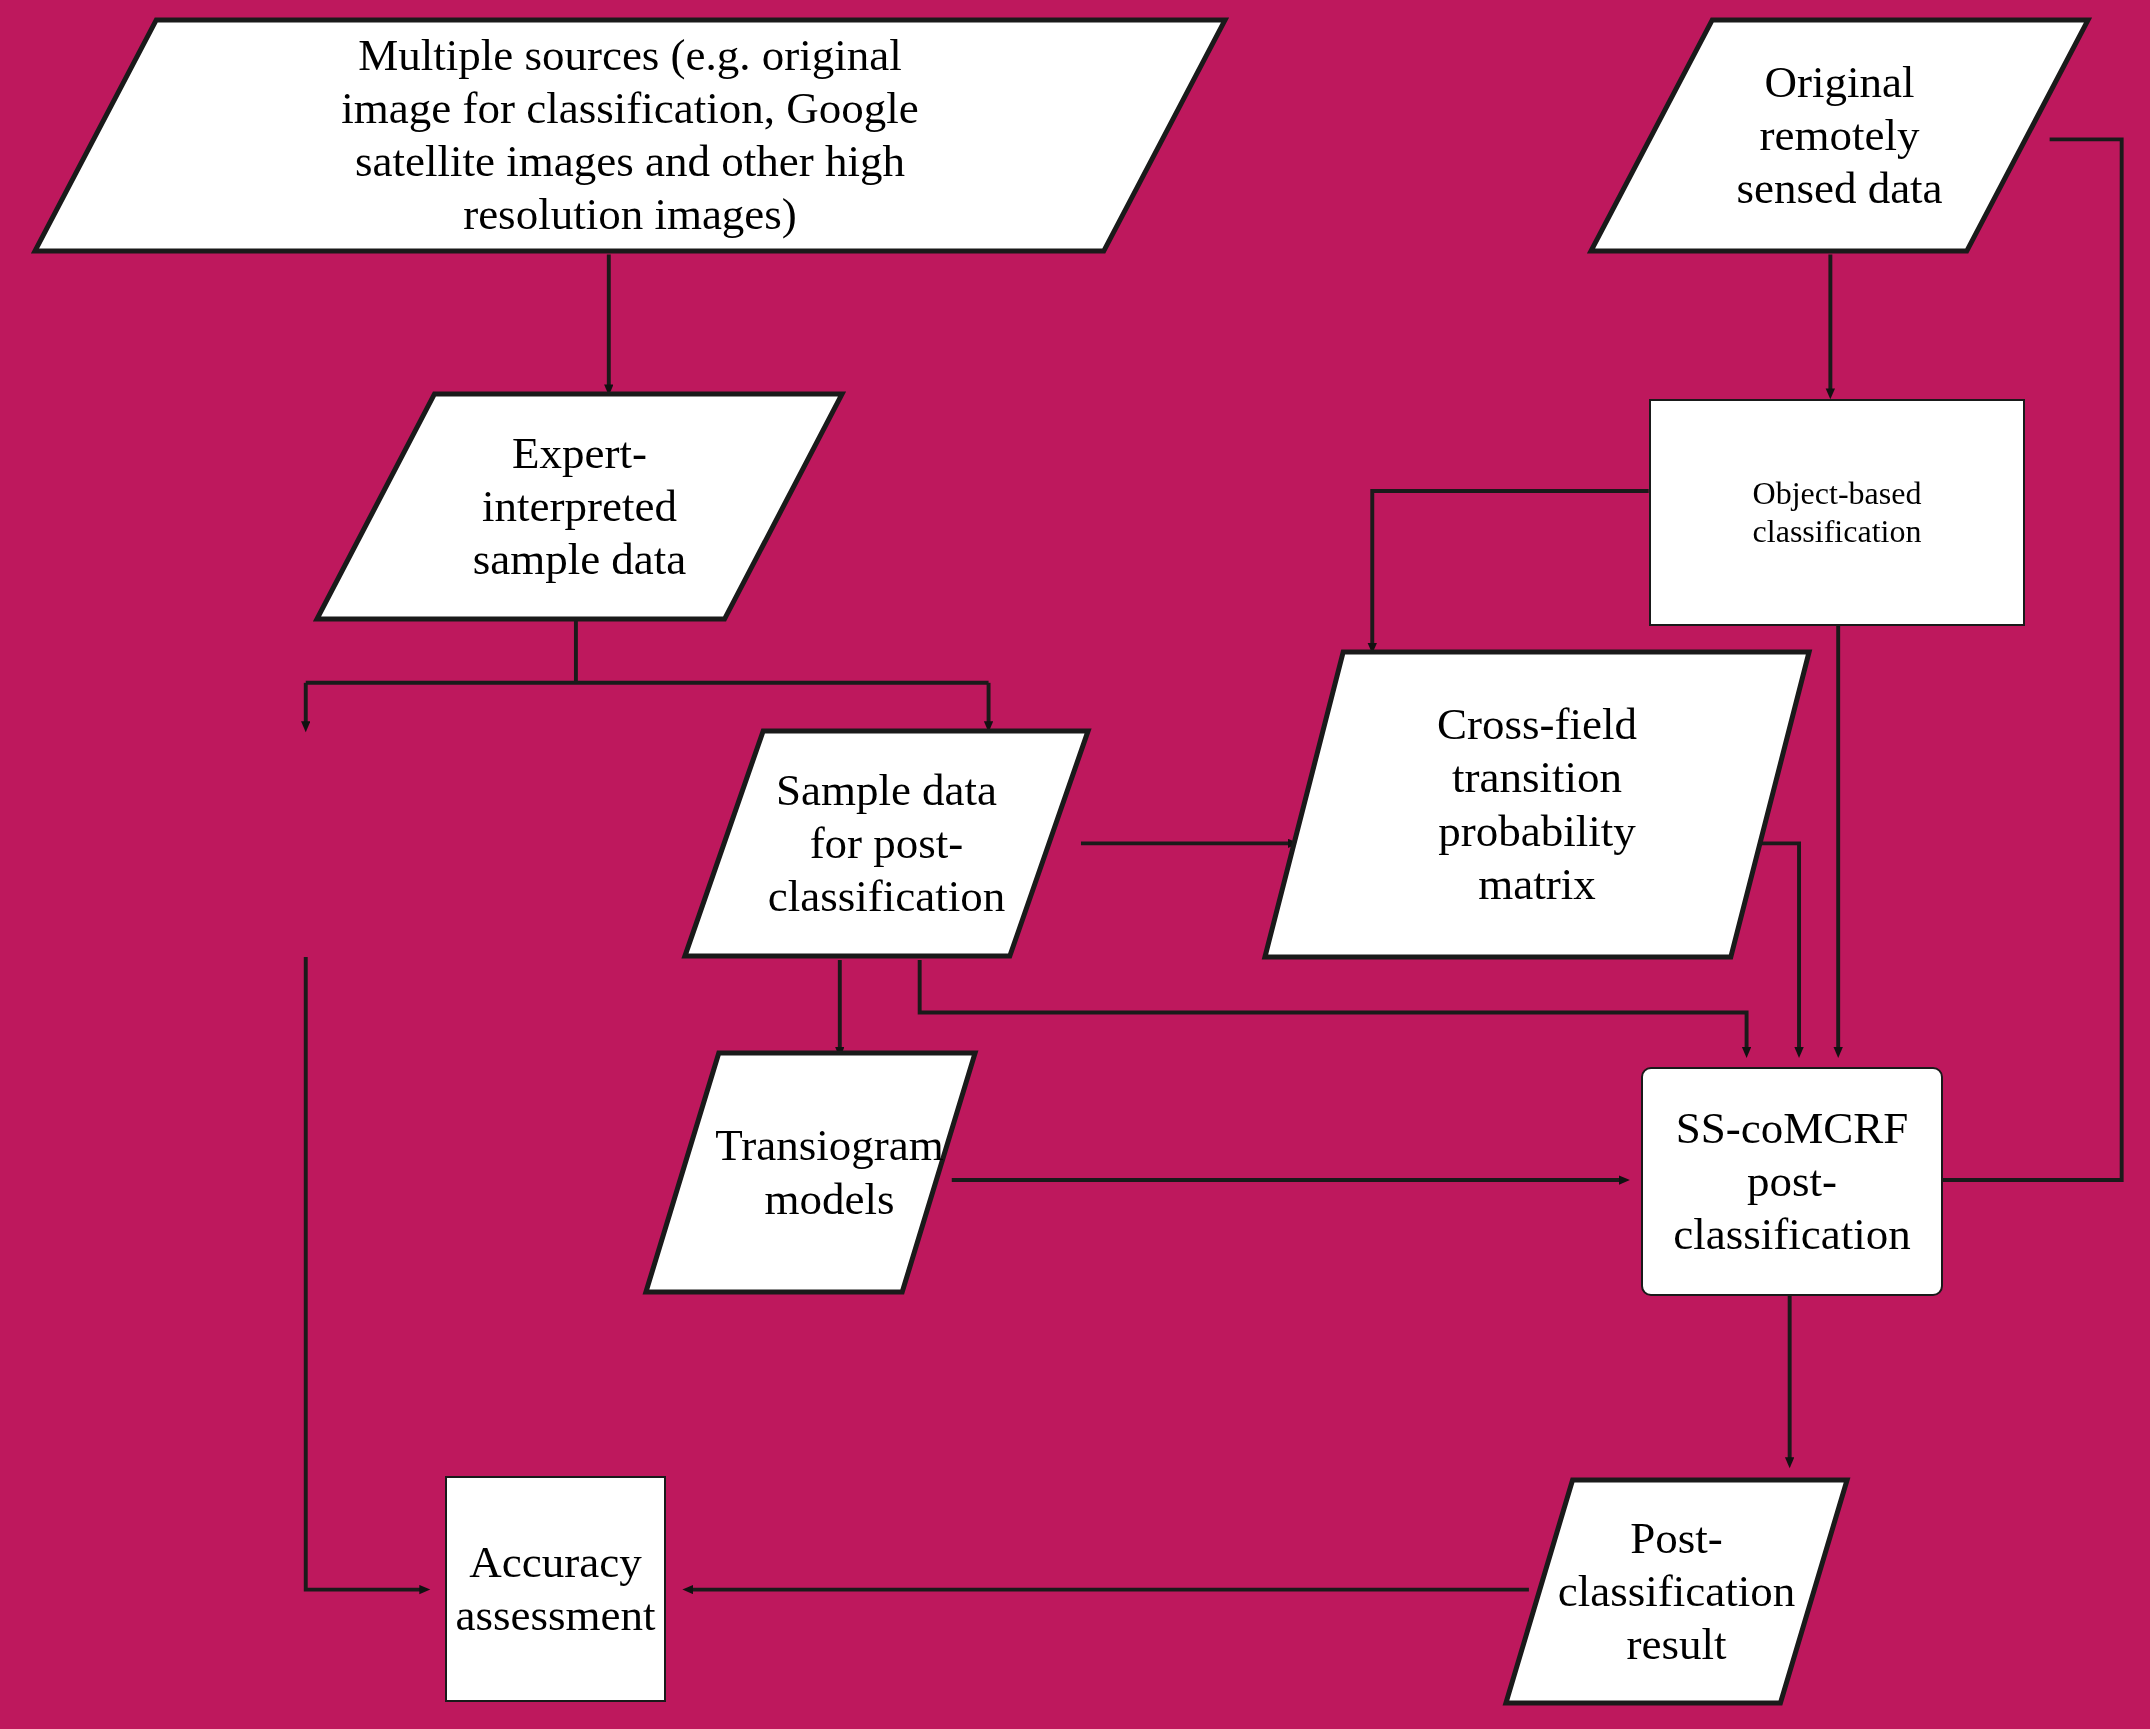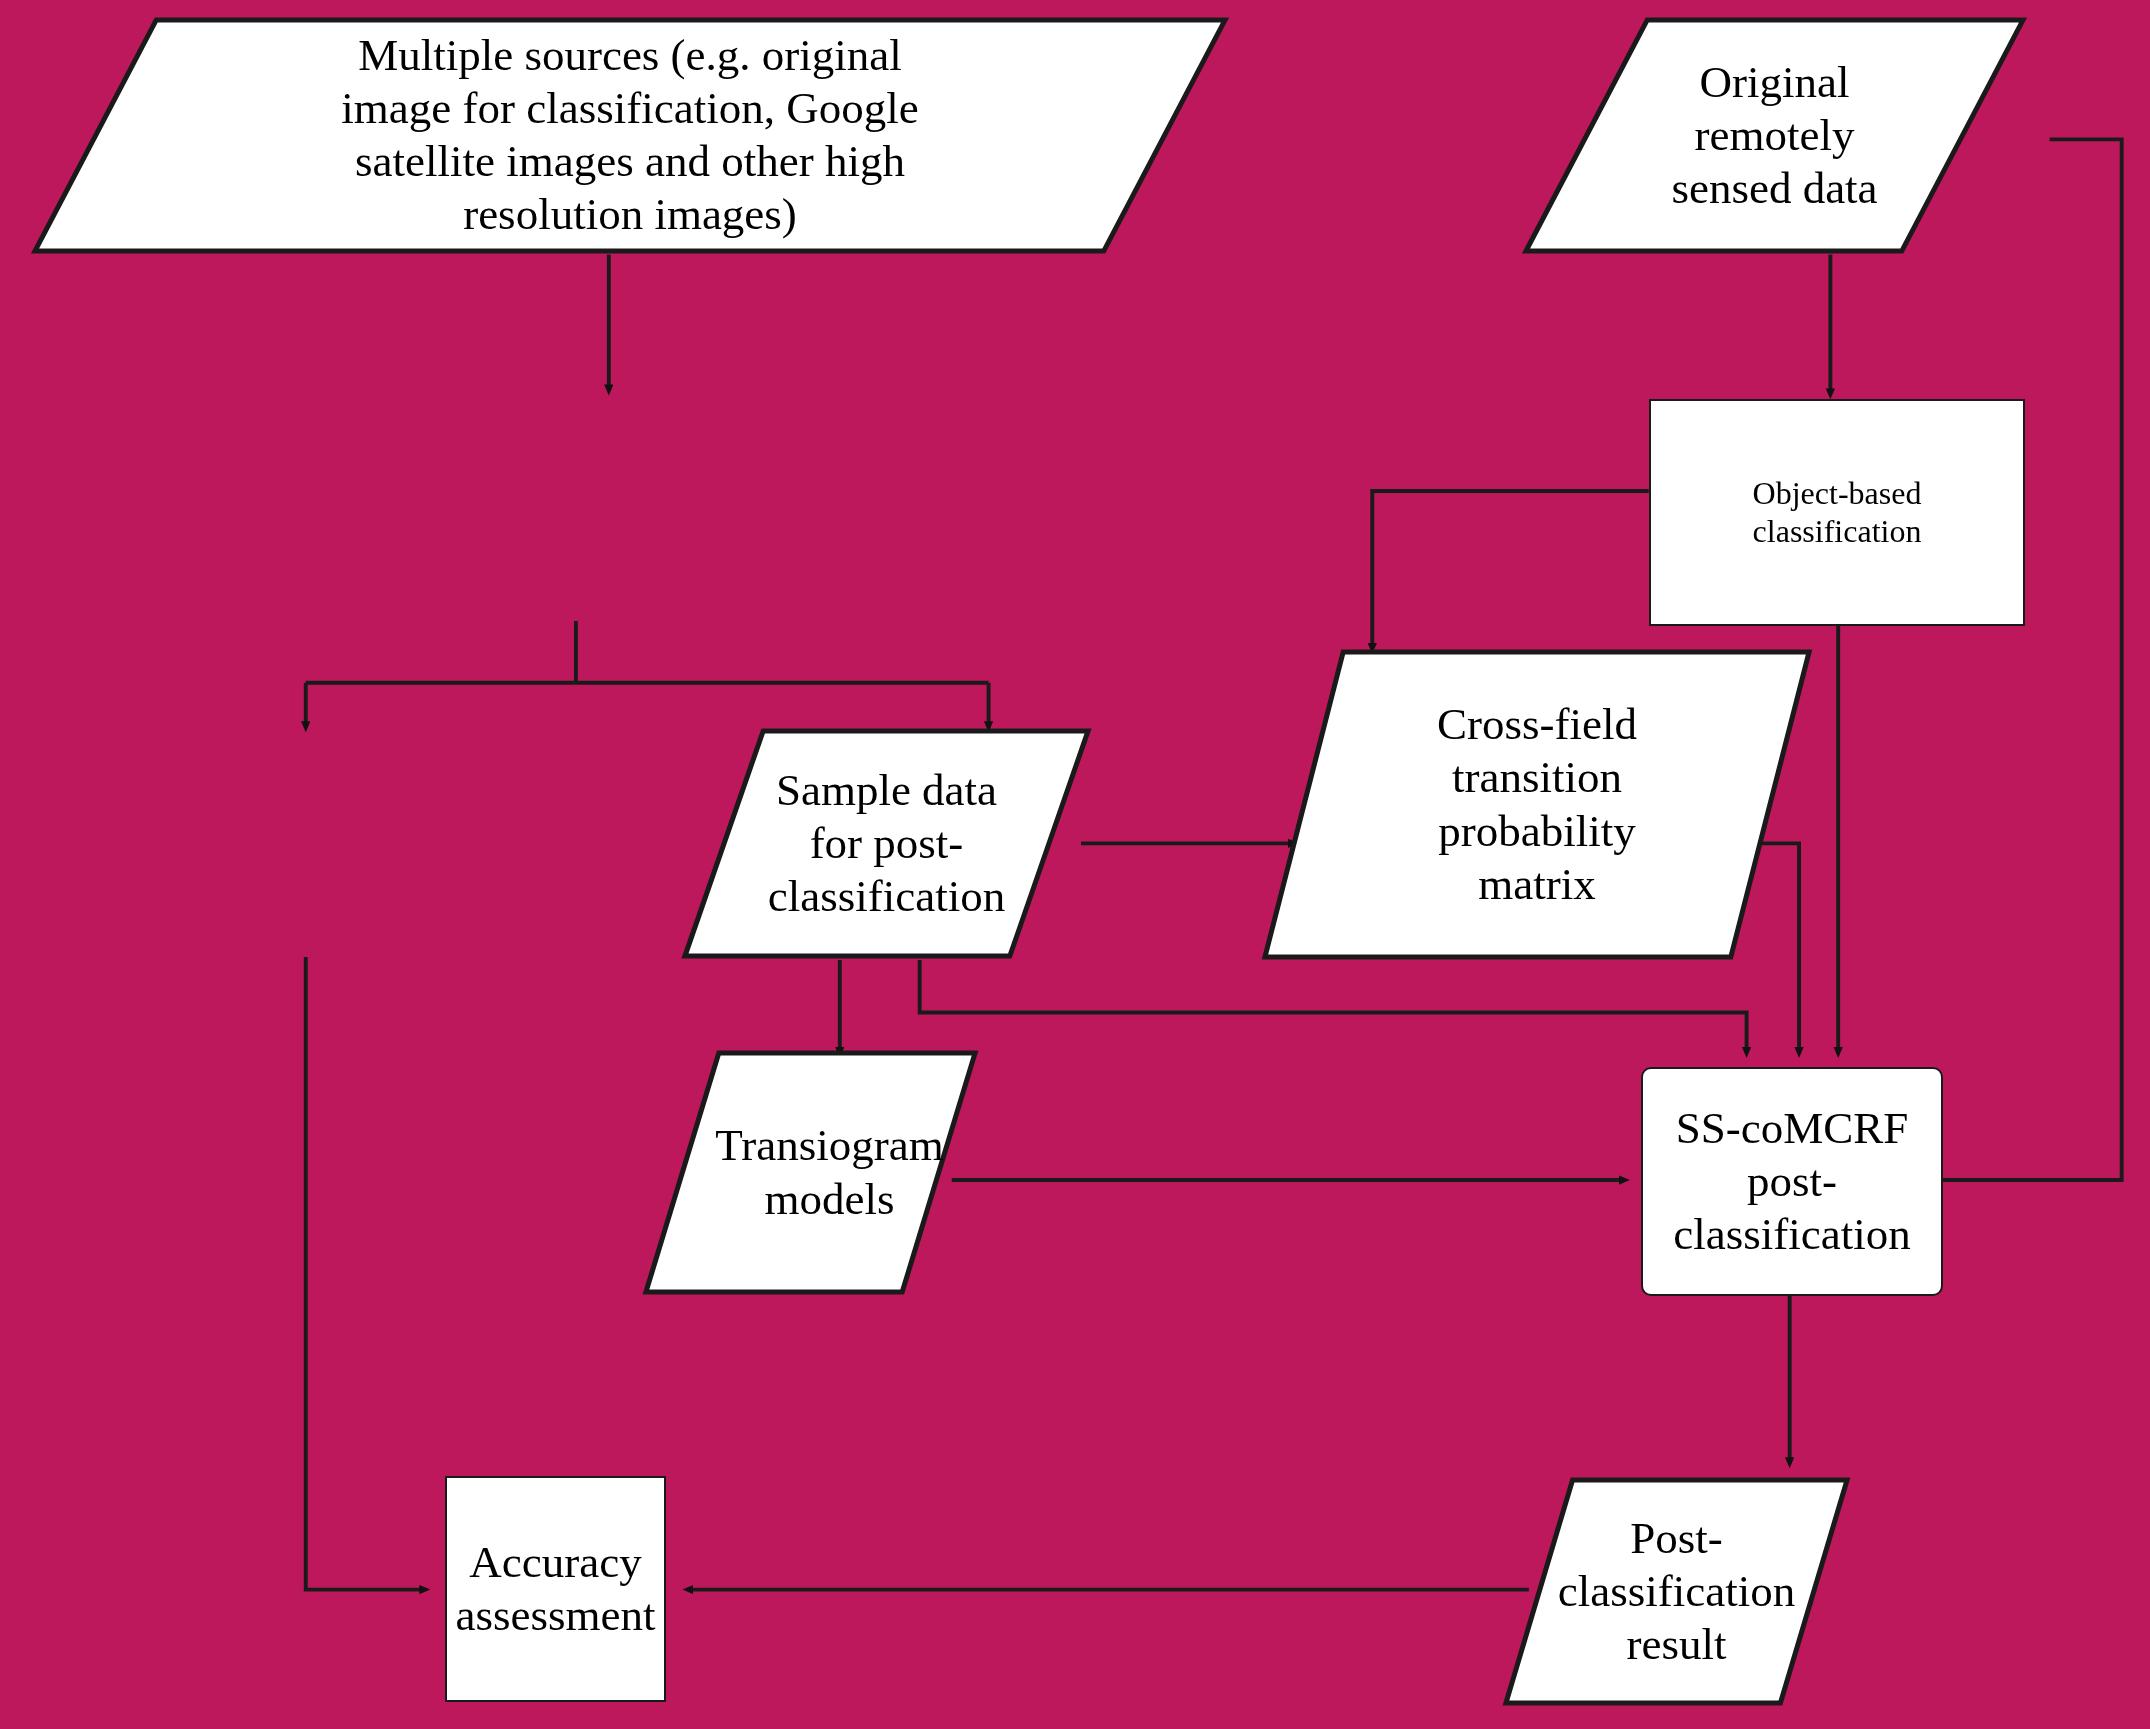--- a/index.html
+++ b/index.html
@@ -61,29 +61,37 @@
   <div class="node para" style="left:31px;top:15.7px;width:1198px;height:239px;">
     <svg class="shape" viewBox="0 0 1530 305" preserveAspectRatio="none">
       <polygon points="160,5 1525,5 1370,300 5,300" fill="#fff" stroke="#1a1a1a" stroke-width="5" vector-effect="non-scaling-stroke"></polygon>
     </svg>
     <div class="lbl" style="font-size:45px;max-width:862px;">Multiple sources (e.g. original
 image for classification, Google
 satellite images and other high
 resolution images)</div>
   </div>
 
-  <div class="node para" style="left:1522px;top:15.7px;width:505px;height:239px;">
+  <div class="node para" style="left:1587px;top:15.7px;width:505px;height:239px;">
     <svg class="shape" viewBox="0 0 645 305" preserveAspectRatio="none">
       <polygon points="160,5 640,5 485,300 5,300" fill="#fff" stroke="#1a1a1a" stroke-width="5" vector-effect="non-scaling-stroke"></polygon>
     </svg>
     <div class="lbl" style="font-size:45px;max-width:337px;">Original
 remotely
 sensed data</div>
   </div>
 
+  <div class="node para" style="left:313px;top:390px;width:533px;height:233px;">
+    <svg class="shape" viewBox="0 0 680 298" preserveAspectRatio="none">
+      <polygon points="155,5 675,5 525,293 5,293" fill="#fff" stroke="#1a1a1a" stroke-width="5" vector-effect="non-scaling-stroke"></polygon>
+    </svg>
+    <div class="lbl" style="font-size:45px;max-width:337px;">Expert-
+interpreted
+sample data</div>
+  </div>
 
   <div class="node rect" style="left:1649px;top:399px;width:376px;height:227px;">
     <div class="lbl" style="font-size:32px;">Object-based
 classification</div>
   </div>
 
 
   <div class="node para" style="left:681px;top:727px;width:411px;height:233px;">
     <svg class="shape" viewBox="0 0 525 298" preserveAspectRatio="none">
       <polygon points="105,5 520,5 420,293 5,293" fill="#fff" stroke="#1a1a1a" stroke-width="5" vector-effect="non-scaling-stroke"></polygon>

